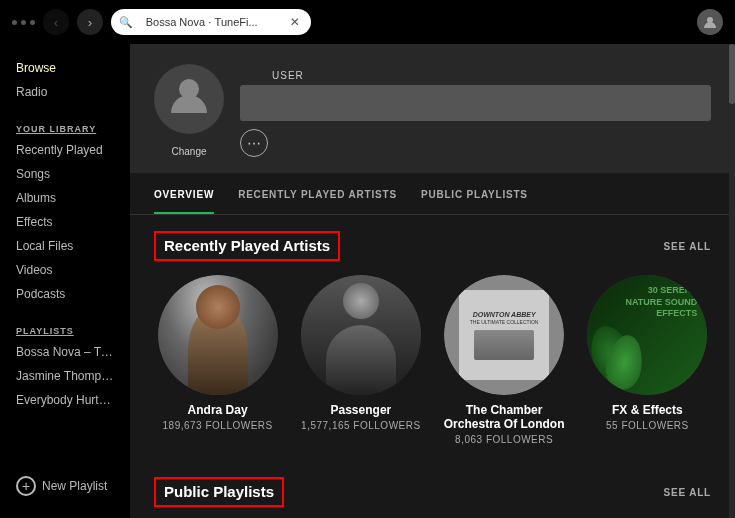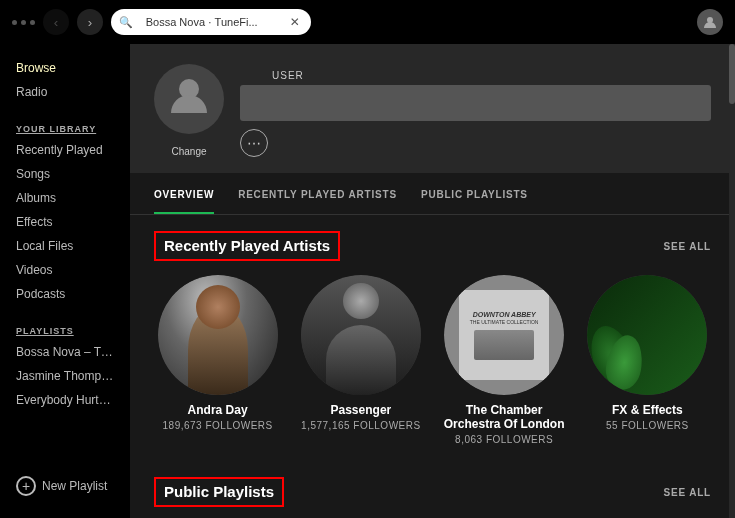--- a/index.html
+++ b/index.html
@@ -334,20 +334,23 @@
               </div>
             </div>
           </div>
           <div class="artist-name">The Chamber Orchestra Of London</div>
           <div class="artist-followers">8,063 FOLLOWERS</div>
         </div>
 
         <div class="artist-card">
           <div class="artist-img">
             <div style="border-radius:50%;width:120px;height:120px;overflow:hidden;background:linear-gradient(135deg,#0a2a0a,#1a5c1a);position:relative;">
+              <div style="position:absolute;top:10px;right:10px;font-size:9px;color:#5daa5d;font-weight:bold;line-height:1.3;text-align:right;">
+                30 SERENE<br>NATURE SOUND<br>EFFECTS
+              </div>
 
               <div style="position:absolute;bottom:10px;left:5px;width:40px;height:60px;background:radial-gradient(ellipse,#2a7a2a,#0a3a0a);border-radius:50% 50% 50% 50% / 60% 60% 40% 40%;transform:rotate(-20deg);"></div>
               <div style="position:absolute;bottom:5px;left:20px;width:35px;height:55px;background:radial-gradient(ellipse,#3a9a3a,#1a5a1a);border-radius:50% 50% 50% 50% / 60% 60% 40% 40%;transform:rotate(10deg);"></div>
             </div>
           </div>
           <div class="artist-name">FX &amp; Effects</div>
           <div class="artist-followers">55 FOLLOWERS</div>
         </div>
 
       </div>

